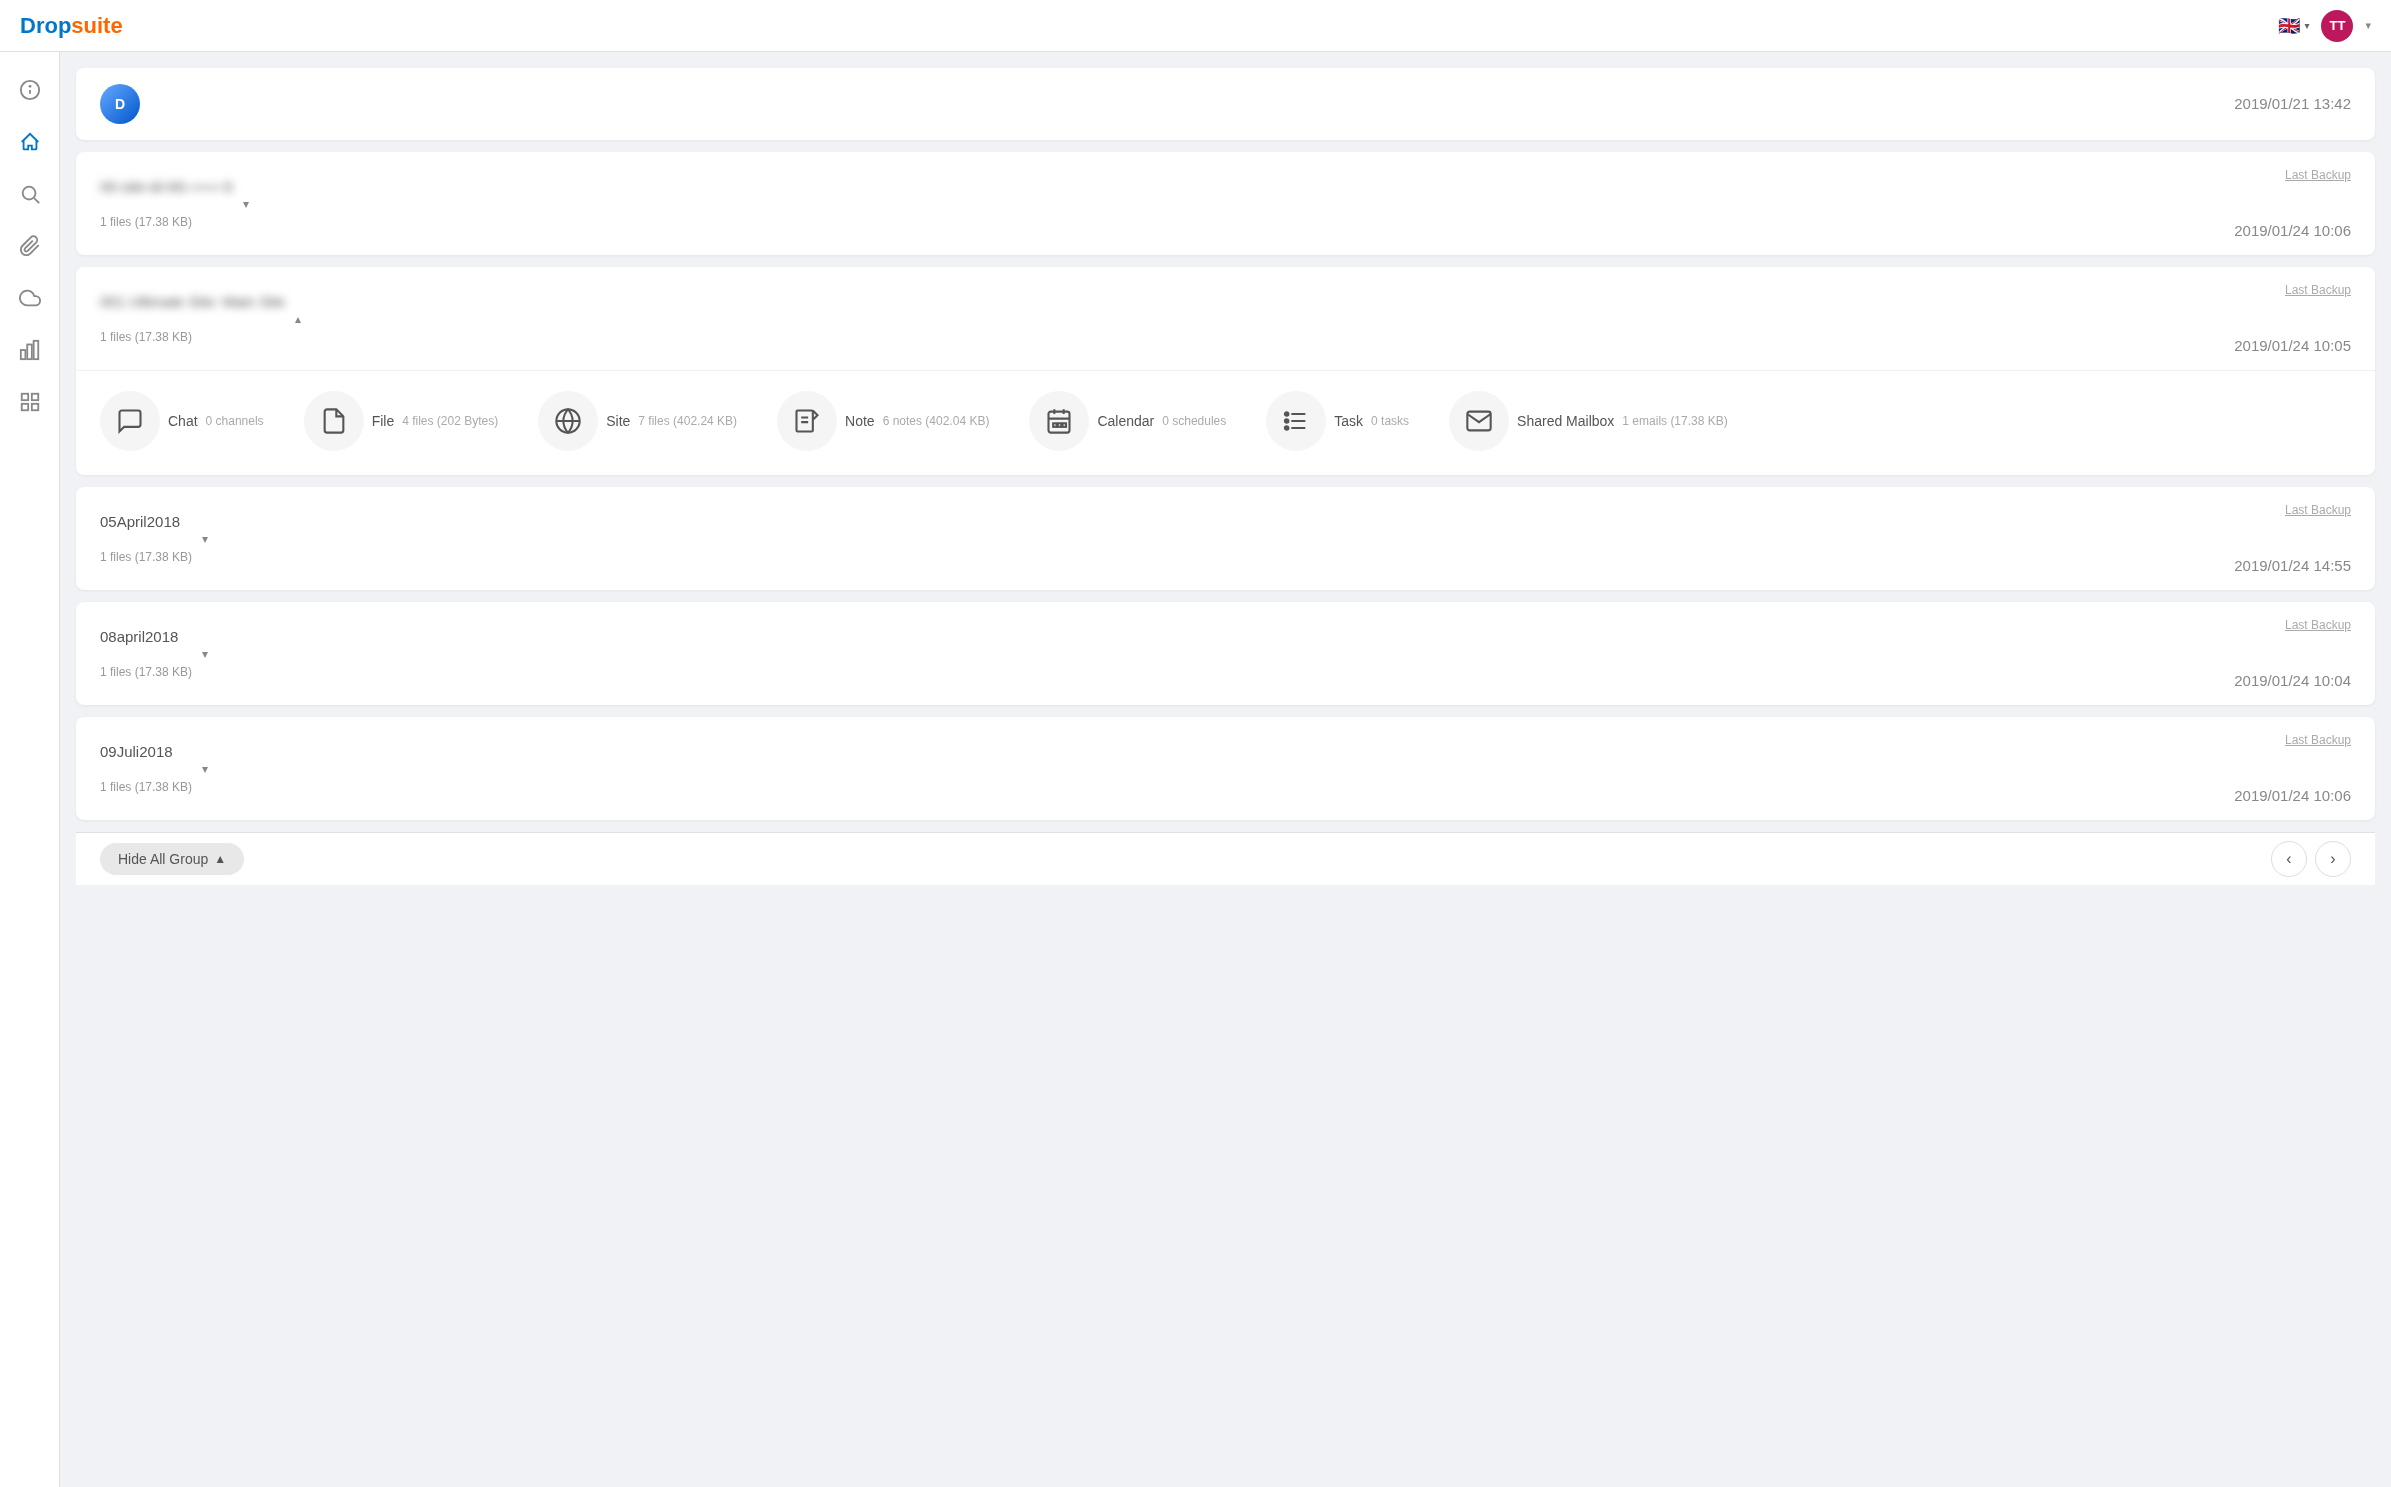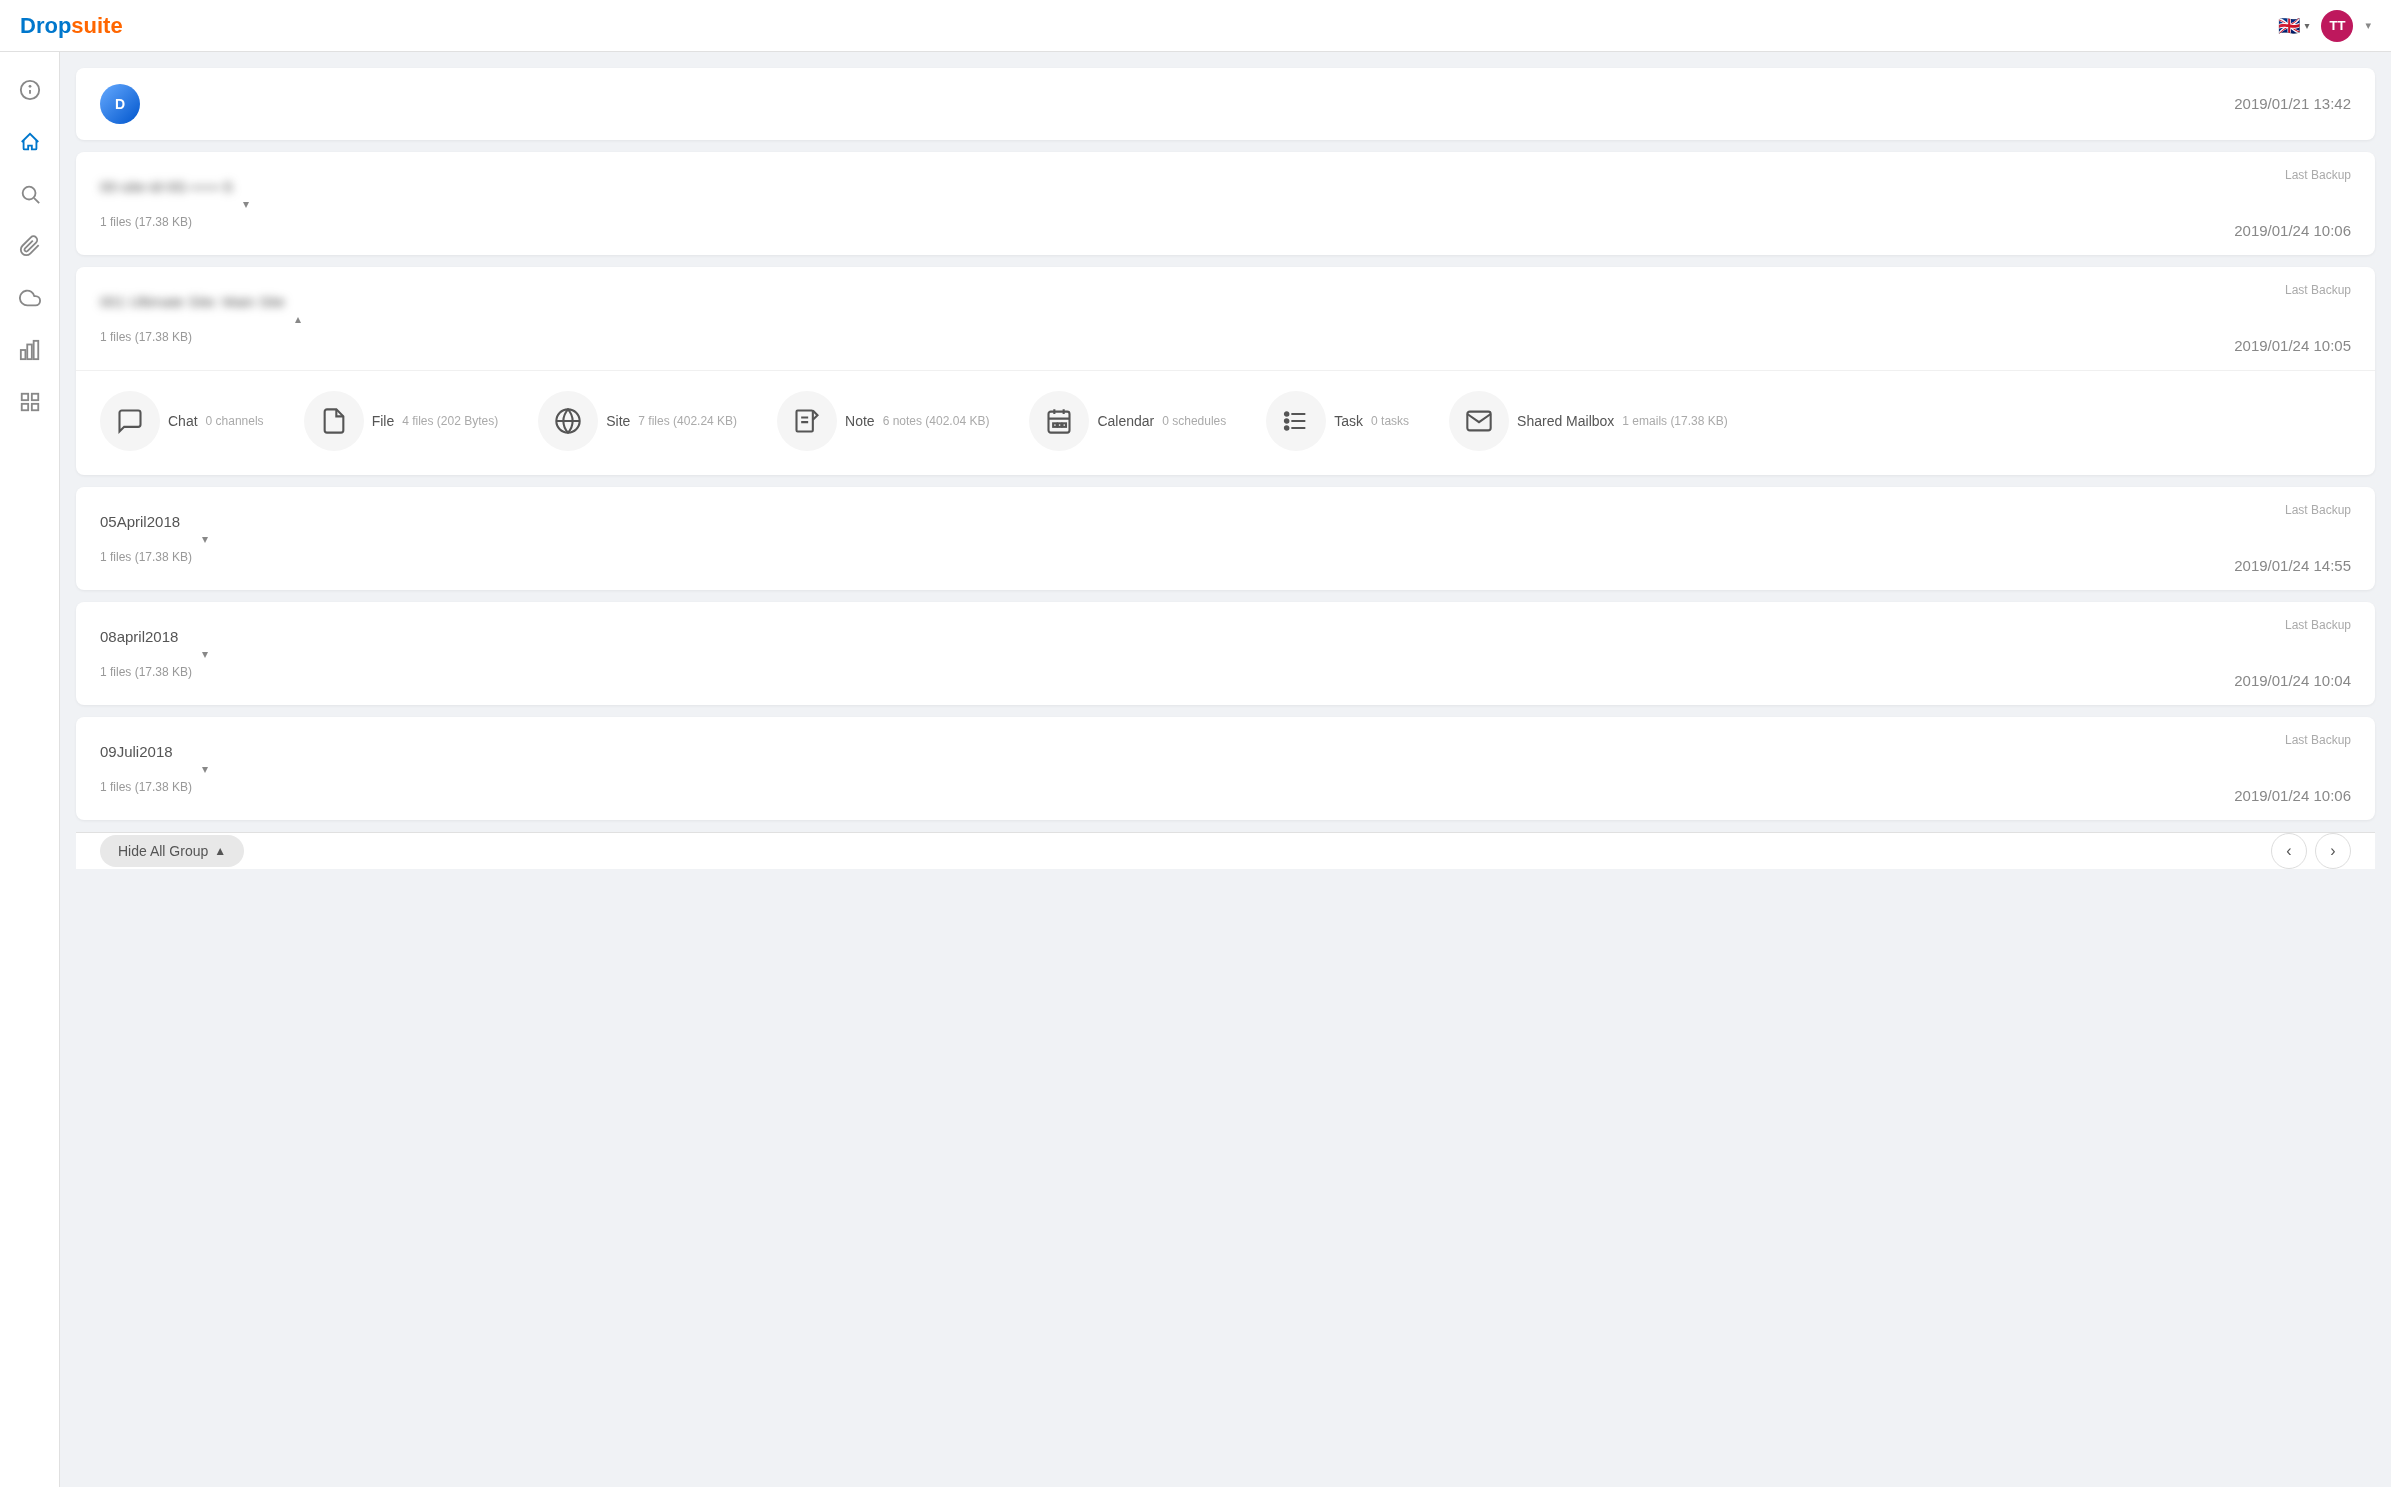--- a/index.html
+++ b/index.html
@@ -47,21 +47,21 @@
     }
     .site-row-header {
       display: flex; align-items: center; justify-content: space-between;
       padding: 16px 24px; cursor: pointer;
     }
     .site-row-header-left { display: flex; align-items: center; gap: 10px; }
     .site-name { font-size: 15px; color: #555; }
     .site-name.blurred { filter: blur(4px); user-select: none; }
     .site-files { font-size: 12px; color: #999; margin-top: 20px; }
     .site-row-header-right { text-align: right; }
-    .last-backup-label { font-size: 12px; color: #aaa; }
+    .last-backup-label { font-size: 12px; color: #aaa; text-decoration: underline; }
     .last-backup-time { font-size: 15px; color: #888; font-weight: 400; margin-top: 40px; }
     .chevron { font-size: 12px; color: #888; }
 
     
     .site-expanded { padding: 20px 24px 24px; border-top: 1px solid #f0f0f0; }
 
     
     .icon-grid {
       display: flex; gap: 40px; justify-content: flex-start; flex-wrap: wrap;
     }
@@ -73,21 +73,21 @@
       width: 60px; height: 60px; border-radius: 50%;
       background: #f5f5f5; display: flex; align-items: center; justify-content: center;
       font-size: 26px; color: #555;
     }
     .icon-label { font-size: 14px; color: #555; font-weight: 500; text-align: center; }
     .icon-sublabel { font-size: 12px; color: #aaa; text-align: center; }
 
     
     .footer-bar {
       background: #fff; border-top: 1px solid #e0e0e0;
-      padding: 0 24px; display: flex; justify-content: space-between; align-items: center;
+      padding: 8px 24px; display: flex; justify-content: space-between; align-items: center;
       position: sticky; bottom: 0;
     }
     .hide-all-btn {
       background: #e8e8e8; border: none; border-radius: 20px;
       padding: 8px 18px; font-size: 14px; color: #555;
       cursor: pointer; display: flex; align-items: center; gap: 6px;
     }
     .pagination-btns { display: flex; gap: 8px; }
     .page-btn {
       width: 36px; height: 36px; border-radius: 50%; border: 1px solid #ddd;

